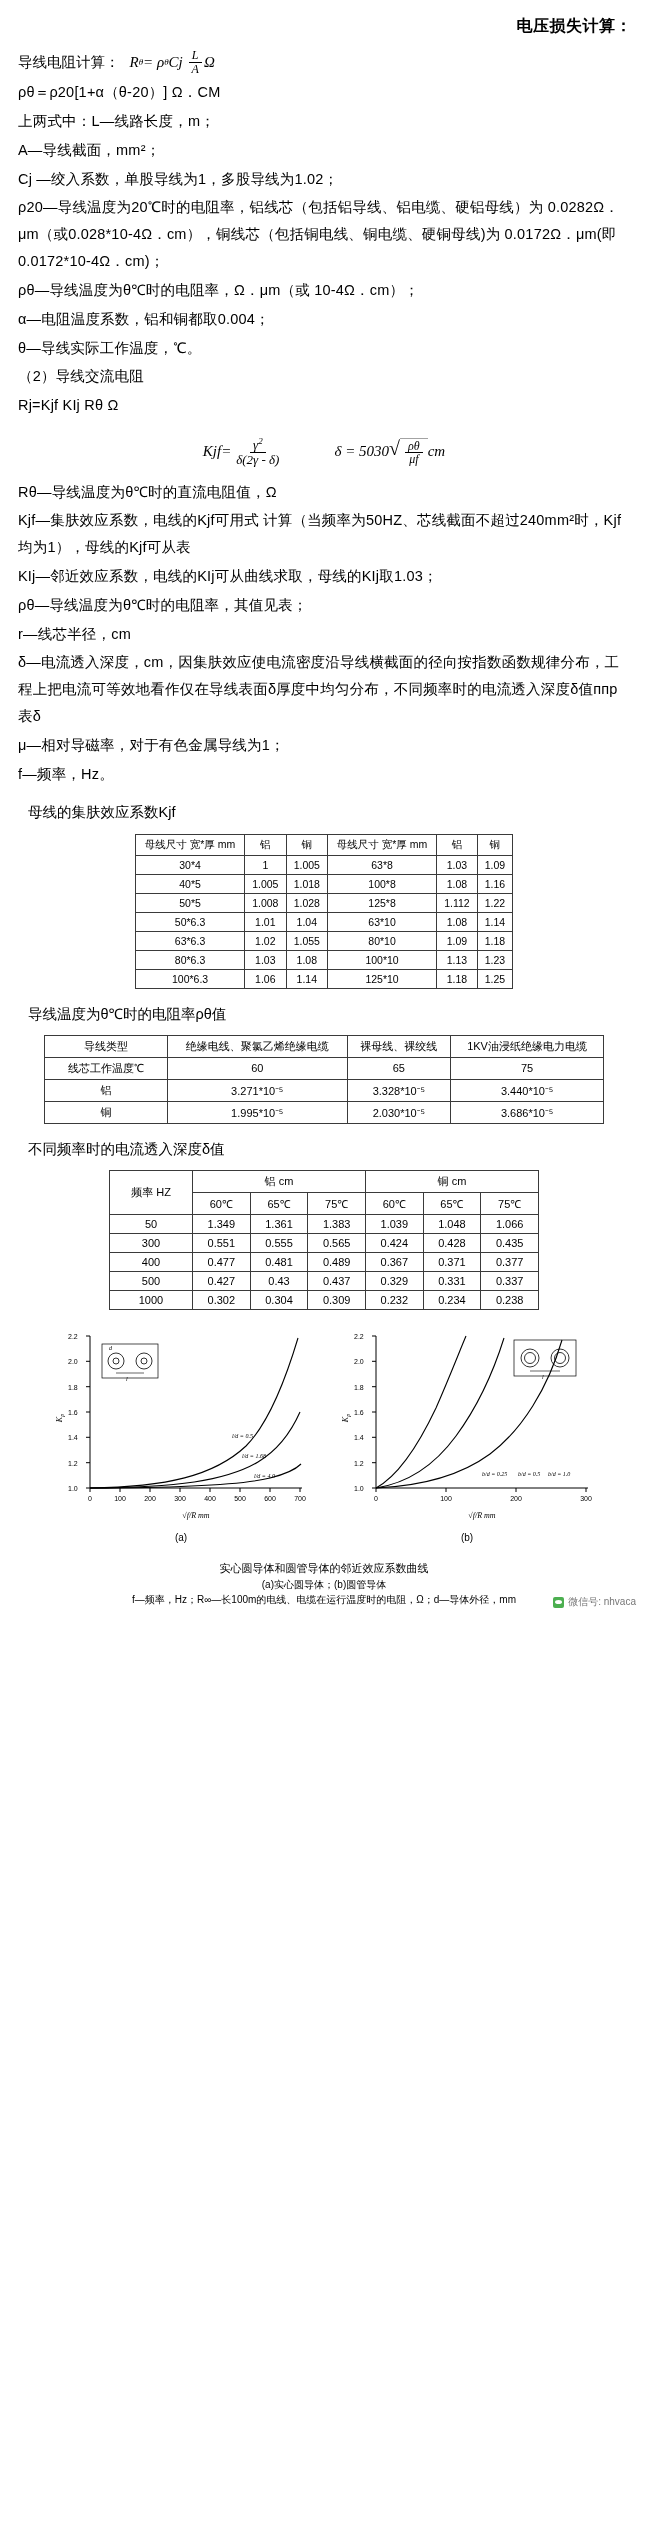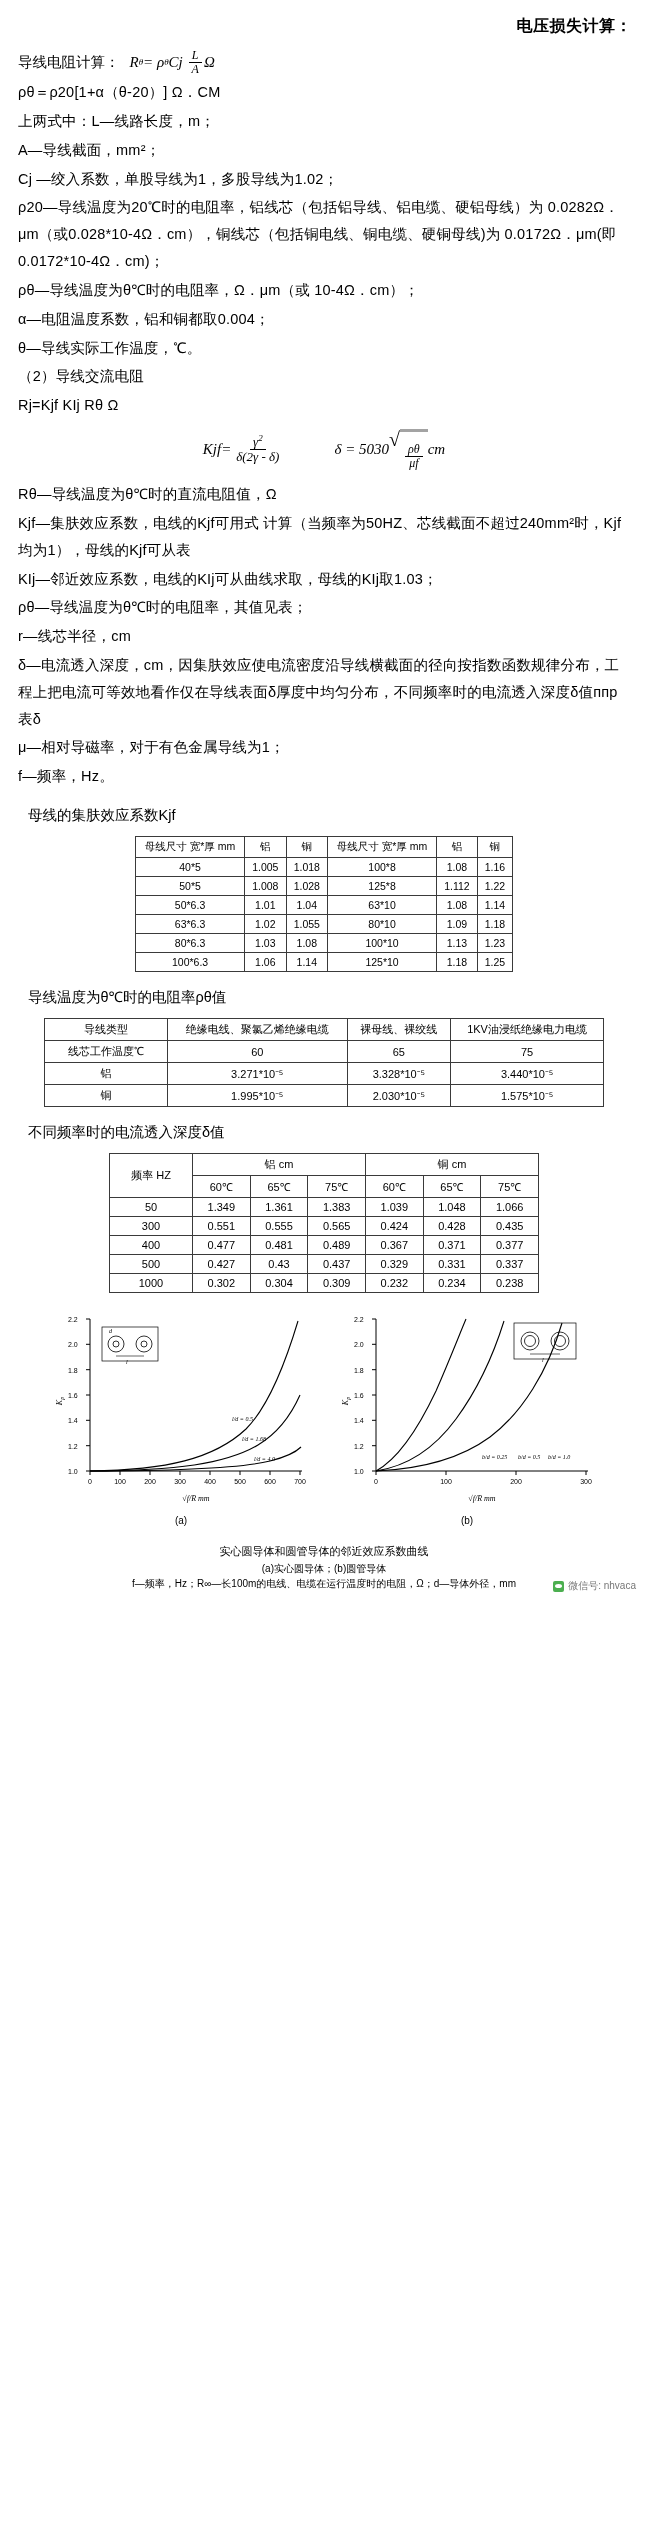--- a/index.html
+++ b/index.html
@@ -54,29 +54,29 @@
     font-family: "Liberation Serif", serif;
     font-style: italic;
     font-size: 15px;
     display: inline-flex;
     align-items: center;
   }
   .sup { font-size: 9px; vertical-align: super; }
   .sub { font-size: 9px; vertical-align: sub; }
   .centerformula {
     text-align: center;
-    margin: 10px 0 12px 0;
+    margin: 18px 0 12px 0;
     font-family: "Liberation Serif", serif;
   }
   .sqrt {
     display: inline-flex;
     align-items: flex-start;
   }
   .sqrt .radical { font-size: 20px; line-height: 1; }
-  .sqrt .inner { border-top: 3px solid #a3a3a3; padding: 11px 3px 0 3px; }
+  .sqrt .inner { border-top: 1px solid #a3a3a3; padding: 1px 3px 0 3px; }
 
   
   table.doc {
     border-collapse: collapse;
     margin: 8px auto 10px auto;
     font-size: 11px;
     font-family: "Liberation Sans", sans-serif;
   }
   table.doc th, table.doc td {
     border: 1px solid #3a3a3a;
@@ -219,20 +219,28 @@
         <th>母线尺寸 宽*厚 mm</th>
         <th>铝</th>
         <th>铜</th>
         <th>母线尺寸 宽*厚 mm</th>
         <th>铝</th>
         <th>铜</th>
       </tr>
     </thead>
     <tbody>
       <tr>
+        <td>30*4</td>
+        <td>1</td>
+        <td>1.005</td>
+        <td>63*8</td>
+        <td>1.03</td>
+        <td>1.09</td>
+      </tr>
+      <tr>
         <td>40*5</td>
         <td>1.005</td>
         <td>1.018</td>
         <td>100*8</td>
         <td>1.08</td>
         <td>1.16</td>
       </tr>
       <tr>
         <td>50*5</td>
         <td>1.008</td>
@@ -296,21 +304,21 @@
       <tr>
         <td>铝</td>
         <td>3.271*10⁻⁵</td>
         <td>3.328*10⁻⁵</td>
         <td>3.440*10⁻⁵</td>
       </tr>
       <tr>
         <td>铜</td>
         <td>1.995*10⁻⁵</td>
         <td>2.030*10⁻⁵</td>
-        <td>1.575*10⁻⁵</td>
+        <td>3.686*10⁻⁵</td>
       </tr>
     </tbody>
   </table>
 
   <div class="subhead">不同频率时的电流透入深度δ值</div>
   <table class="doc tbl3">
     <thead>
       <tr>
         <th rowspan="2" style="width:70px;">频率 HZ</th>
         <th colspan="3">铝 cm</th>

